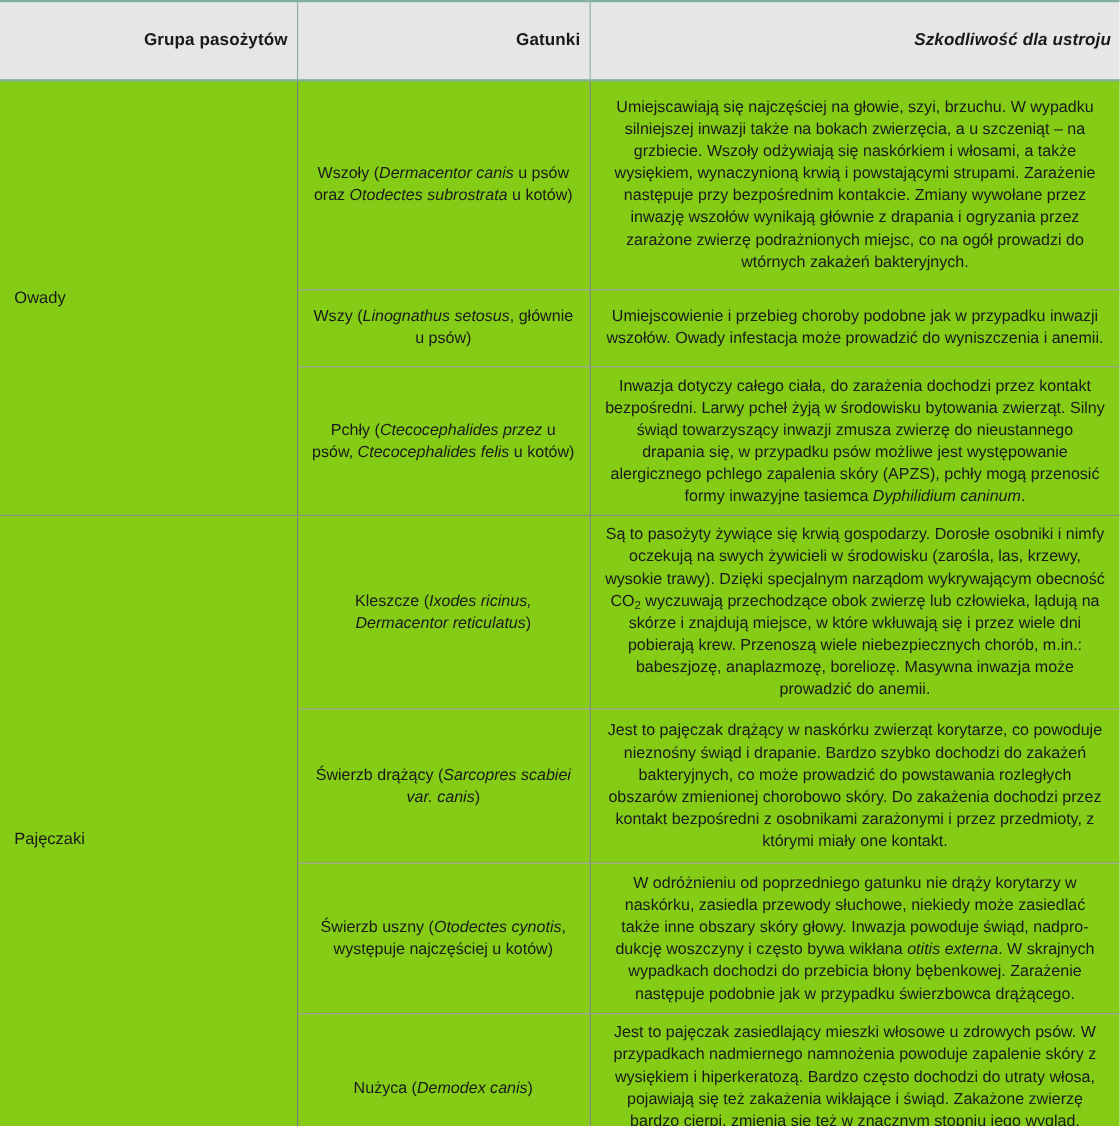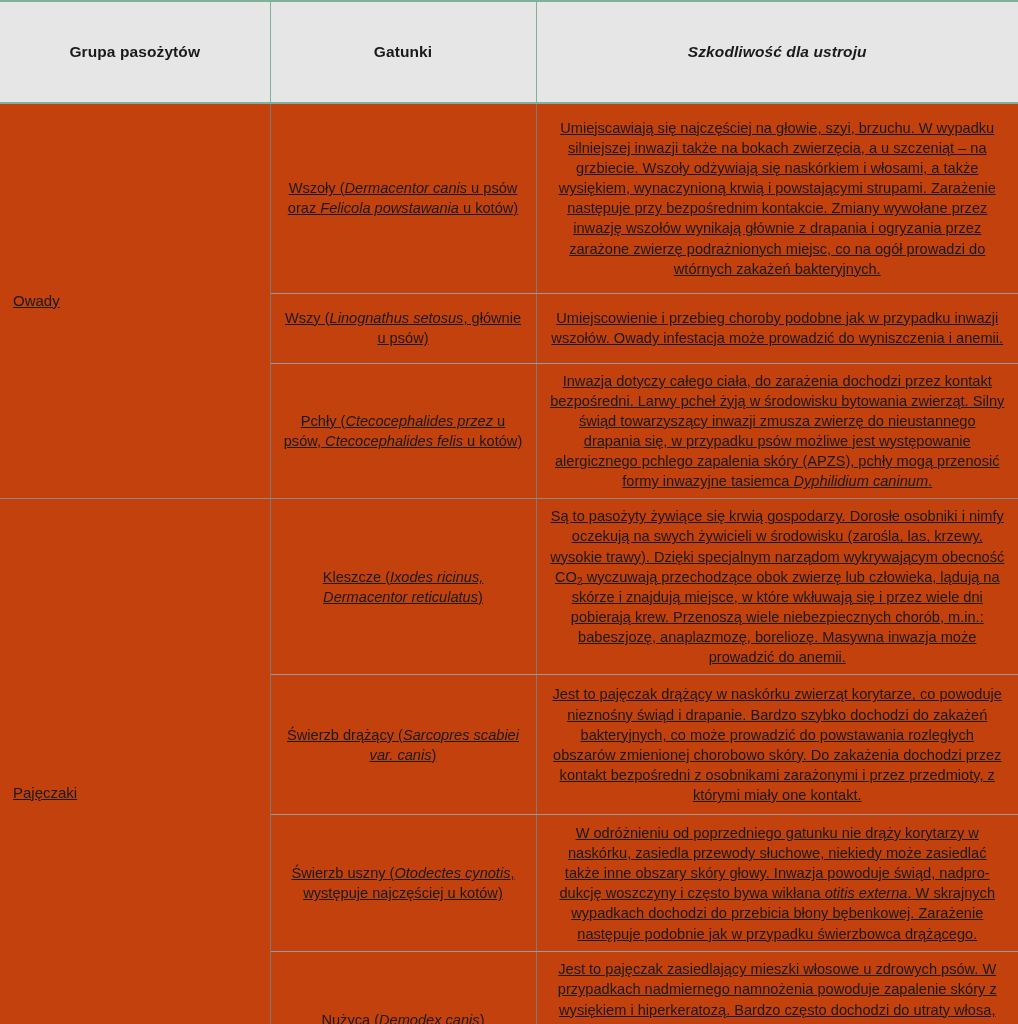--- a/index.html
+++ b/index.html
@@ -24,24 +24,24 @@
 
   
   .parasite-table thead th {
     background: #e6e6e6;
     border-top: 2px solid #7fb09a;
     border-bottom: 2px solid #7fb09a;
     border-left: 1px solid #7fb09a;
     border-right: 1px solid #7fb09a;
     font-size: 15.5px;
     font-weight: bold;
-    text-align: center;
+    text-align: right;
     vertical-align: middle;
     height: 70px;
-    padding: 15px 8px;
+    padding: 0 8px;
     letter-spacing: 0.1px;
   }
   .parasite-table thead th.first {
     border-left: none;
   }
   .parasite-table thead th.last {
     border-right: none;
     font-style: italic;
   }
 
@@ -50,22 +50,21 @@
   col.c-species { width: 266px; }
   col.c-harm    { width: 482px; }
 
   
   .parasite-table td {
     vertical-align: middle;
     padding: 7px 13px;
     font-size: 14.6px;
     line-height: 1.38;
     color: #1a1a1a;
-    background: #c2410c;
-    text-decoration: underline;
+    background: #84cc16;
   }
 
   td.group-cell {
     border-right: 1px solid #7a7a7a;
     border-bottom: 1px solid #8a8a8a;
     font-size: 15px;
   }
   td.group-cell.last-group {
     border-bottom: 1px solid #9a9a9a;
   }
@@ -111,21 +110,21 @@
       <th class="first">Grupa pasożytów</th>
       <th>Gatunki</th>
       <th class="last">Szkodliwość dla ustroju</th>
     </tr>
   </thead>
   <tbody id="table-body">
       <tr style="height: 190px;">
         <td class="group-cell" rowspan="3">
           <span class="cell-text">Owady</span>
         </td>
-        <td class="species-cell">Wszoły (<span class="sci">Dermacentor canis</span> u psów oraz <span class="sci">Felicola powstawania</span> u kotów)</td>
+        <td class="species-cell">Wszoły (<span class="sci">Dermacentor canis</span> u psów oraz <span class="sci">Otodectes subrostrata</span> u kotów)</td>
         <td class="harm-cell">Umiejscawiają się najczęściej na głowie, szyi, brzuchu. W wypadku silniejszej inwazji także na bokach zwierzęcia, a u szczeniąt – na grzbiecie. Wszoły odżywiają się naskórkiem i włosami, a także wysiękiem, wynaczynioną krwią i powstającymi strupami. Zarażenie następuje przy bezpośrednim kontakcie. Zmiany wywołane przez inwazję wszołów wynikają głównie z drapania i ogryzania przez zarażone zwierzę podrażnionych miejsc, co na ogół prowadzi do wtórnych zakażeń bakteryjnych.</td>
       </tr>
       <tr style="height: 70px;">
         <td class="species-cell">Wszy (<span class="sci">Linognathus setosus</span>, głównie u psów)</td>
         <td class="harm-cell">Umiejscowienie i przebieg choroby podobne jak w przypadku inwazji wszołów. Owady infestacja może prowadzić do wyniszczenia i anemii.</td>
       </tr>
       <tr class="group-end" style="height: 128px;">
         <td class="species-cell">Pchły (<span class="sci">Ctecocephalides przez</span> u psów, <span class="sci">Ctecocephalides felis</span> u kotów)</td>
         <td class="harm-cell">Inwazja dotyczy całego ciała, do zarażenia dochodzi przez kontakt bezpośredni. Larwy pcheł żyją w środowisku bytowania zwierząt. Silny świąd towarzyszący inwazji zmusza zwierzę do nieustannego drapania się, w przypadku psów możliwe jest występowanie alergicznego pchlego zapalenia skóry (APZS), pchły mogą przenosić formy inwazyjne tasiemca <span class="sci">Dyphilidium caninum</span>.</td>
       </tr>

